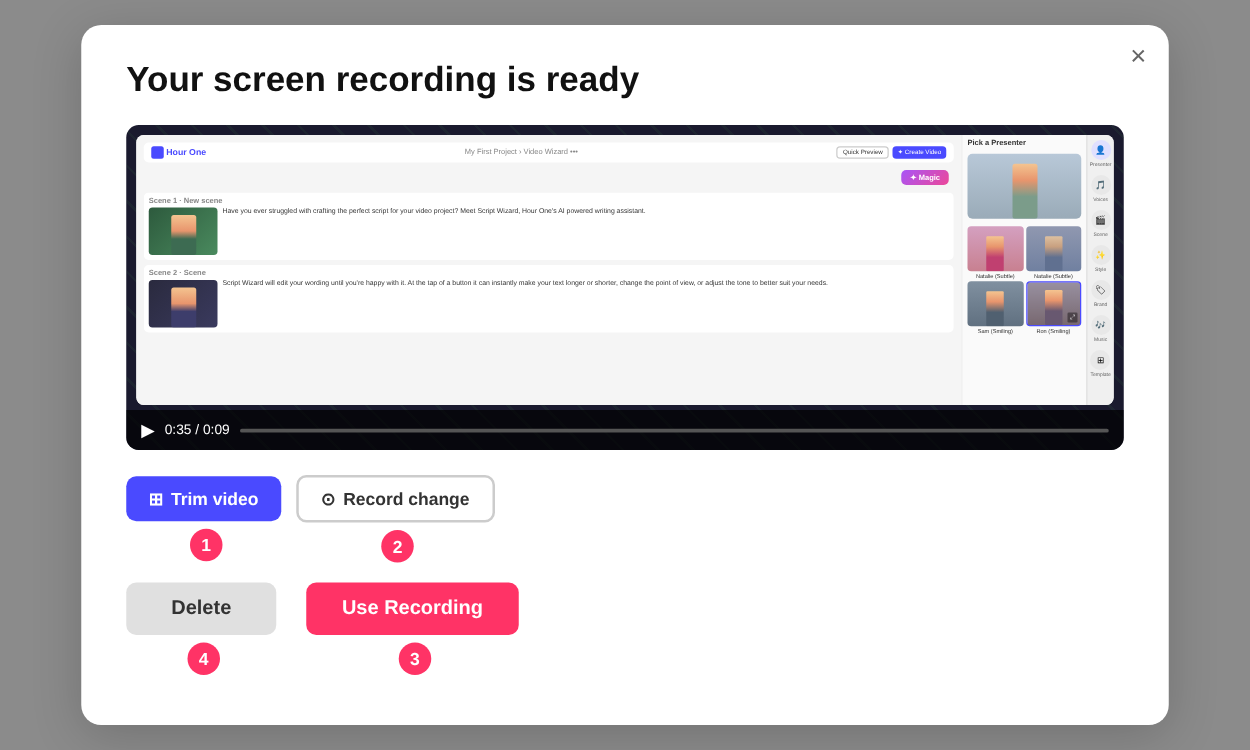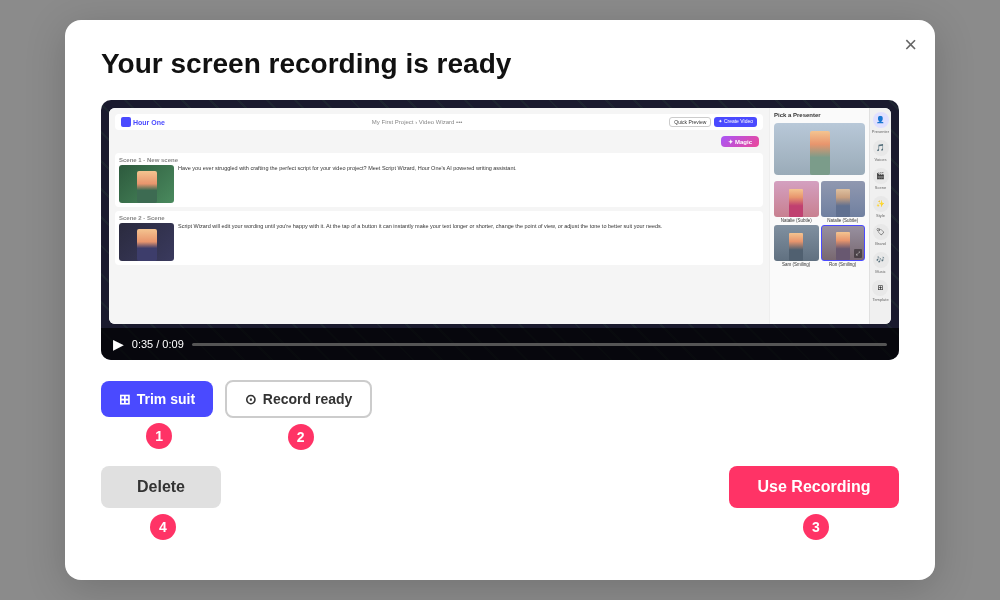--- a/index.html
+++ b/index.html
@@ -500,34 +500,34 @@
         <div class="progress-bar">
           <div class="progress-fill"></div>
         </div>
       </div>
     </div>
 
     <div class="action-row">
       <div style="display:flex;flex-direction:column;align-items:center;gap:6px;">
         <button class="trim-btn">
           <span>⊞</span>
-          <span>Trim suit</span>
+          <span>Trim video</span>
         </button>
         <span class="numbered-badge">1</span>
       </div>
       <div style="display:flex;flex-direction:column;align-items:center;gap:6px;">
         <button class="record-again-btn">
           <span>⊙</span>
-          <span>Record ready</span>
+          <span>Record change</span>
         </button>
         <span class="numbered-badge">2</span>
       </div>
     </div>
 
-    <div style="display:flex;justify-content:space-between;align-items:center;gap:44px;">
+    <div style="display:flex;justify-content:flex-start;align-items:center;gap:24px;">
       <div style="display:flex;flex-direction:column;align-items:center;gap:6px;">
         <button class="delete-btn">Delete</button>
         <span class="numbered-badge">4</span>
       </div>
       <div style="display:flex;flex-direction:column;align-items:center;gap:6px;">
         <button class="use-recording-btn">Use Recording</button>
         <span class="numbered-badge">3</span>
       </div>
     </div>
 

